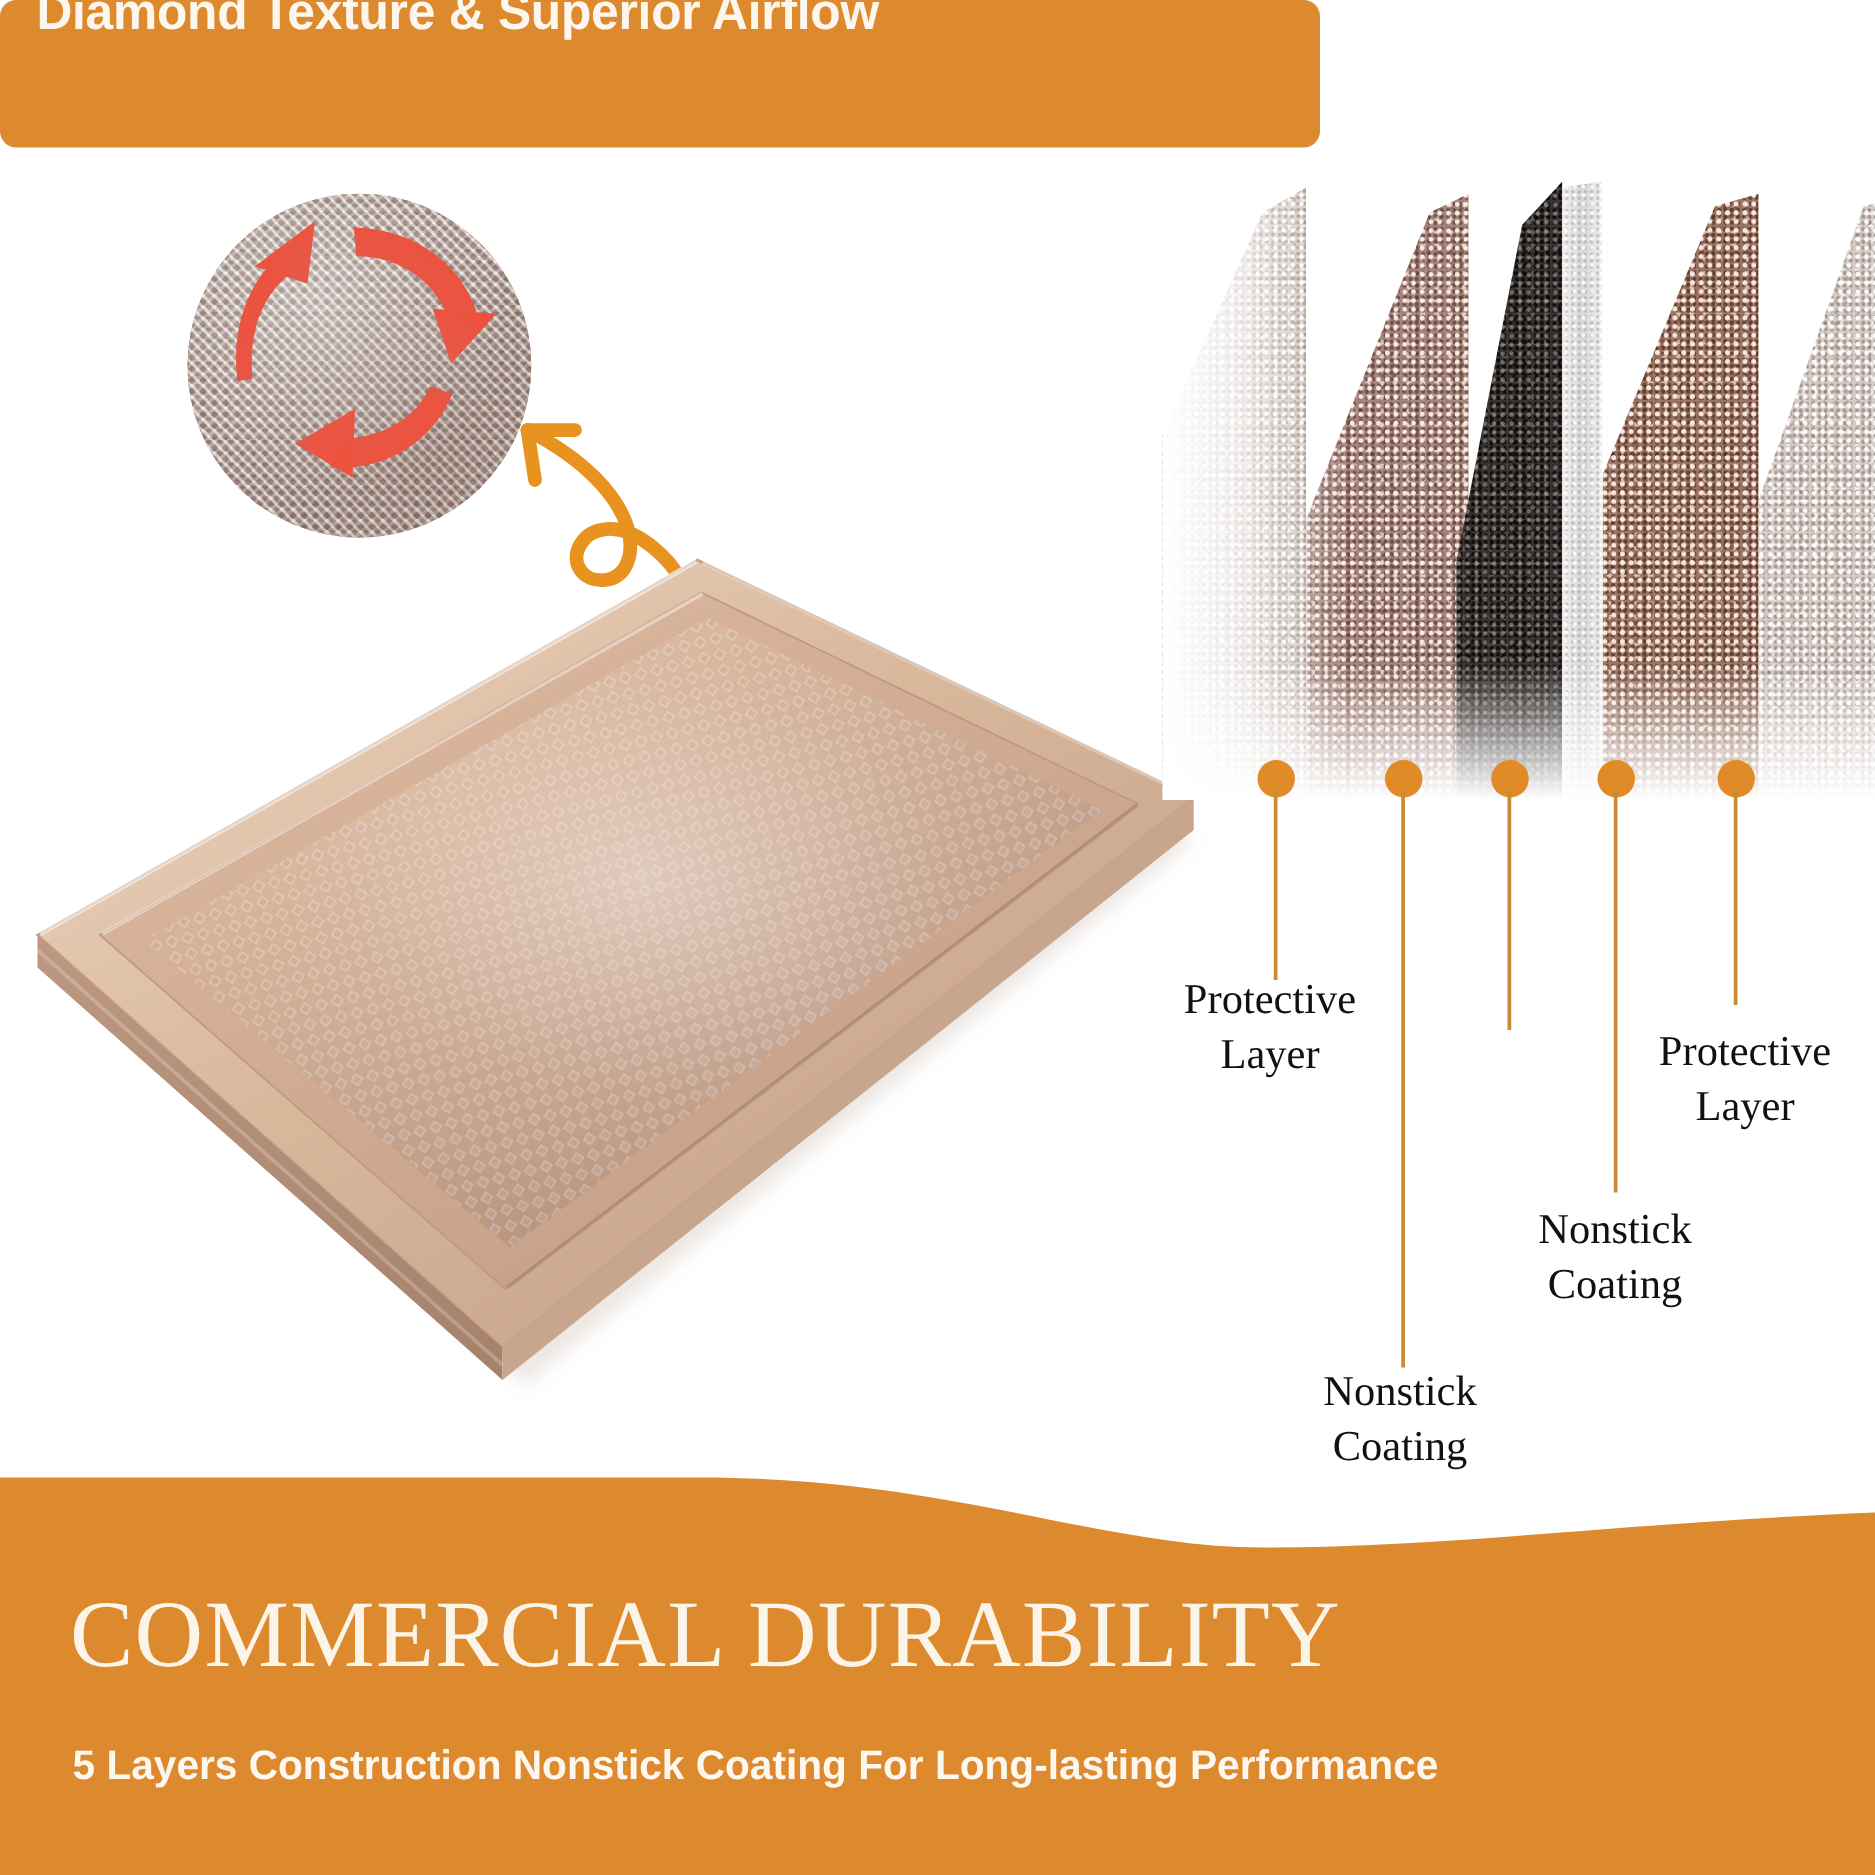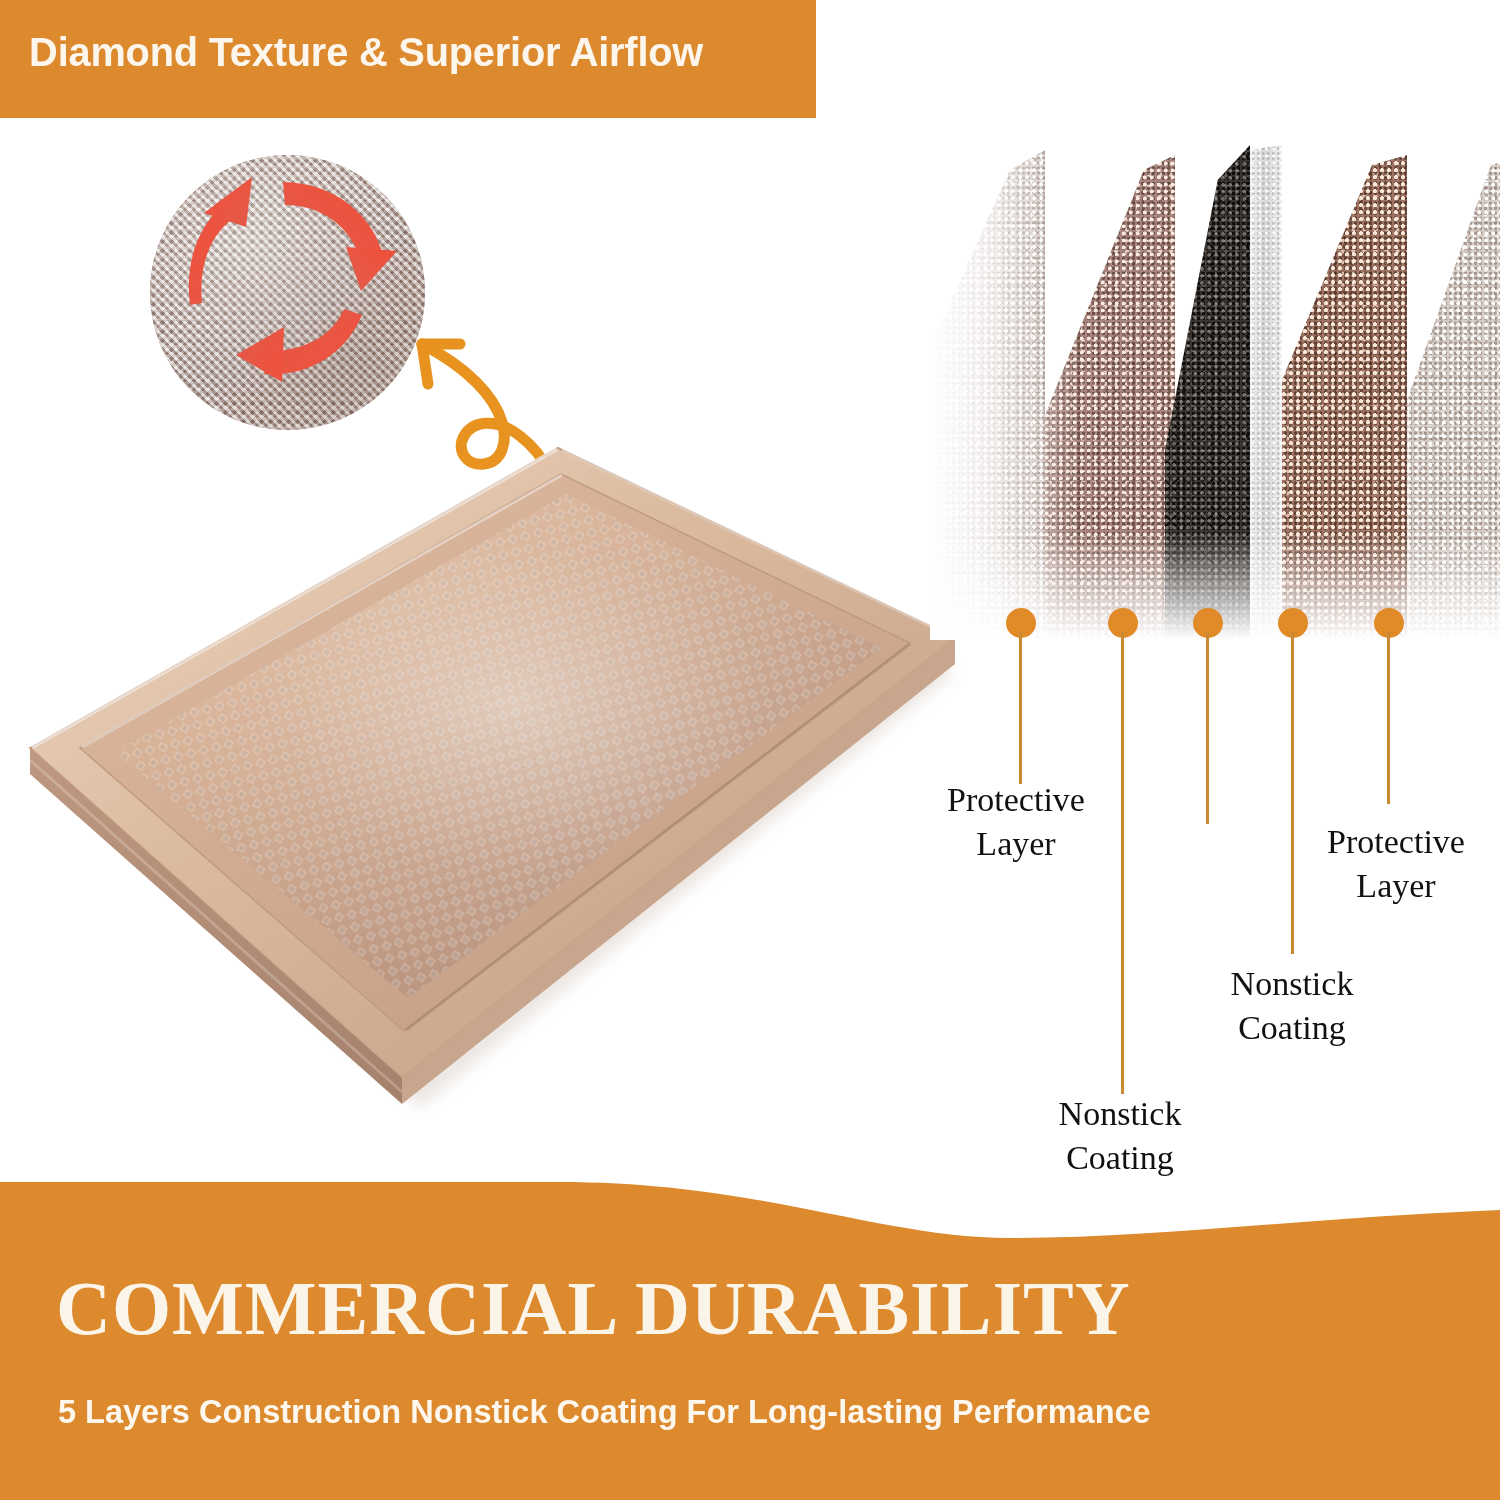--- a/index.html
+++ b/index.html
@@ -7,23 +7,23 @@
     width:1500px;height:1500px;
     background:#ffffff;
     font-family:"Liberation Sans", sans-serif;
     overflow:hidden;
     position:relative;
   }
   #stage{position:absolute;inset:0;width:1500px;height:1500px;overflow:hidden;background:#fff;}
 
   
   .header-banner{
-    position:absolute;left:0;top:0;width:816px;height:118px;
+    position:absolute;left:0;top:0;width:1056px;height:118px;
     background:#DD8A2E;
-    display:flex;align-items:center;
+    display:flex;border-radius:13px;
   }
   .header-title{
     color:#FDF6ED;
     font-size:41px;
     font-weight:700;
     letter-spacing:-0.2px;
     padding-left:30px;
     margin-top:-14px;
     white-space:nowrap;
     font-family:"Liberation Sans", sans-serif;
@@ -106,21 +106,21 @@
   
   .bottom-band{
     position:absolute;left:0;top:1160px;width:1500px;height:340px;
   }
   .bottom-band svg{position:absolute;left:0;top:0;width:1500px;height:340px;}
   .bottom-text{position:absolute;left:0;top:0;width:1500px;height:340px;}
   .headline{
     position:absolute;left:56px;top:105px;
     color:#FBF4E8;
     font-family:"Liberation Serif", serif;
-    font-weight:700;
+    font-weight:400;
     font-size:76px;
     letter-spacing:1px;
     white-space:nowrap;
     transform:scaleX(1.0);
     transform-origin:left center;
   }
   .subline{
     position:absolute;left:58px;top:233px;
     color:#FDF7EE;
     font-family:"Liberation Sans", sans-serif;

